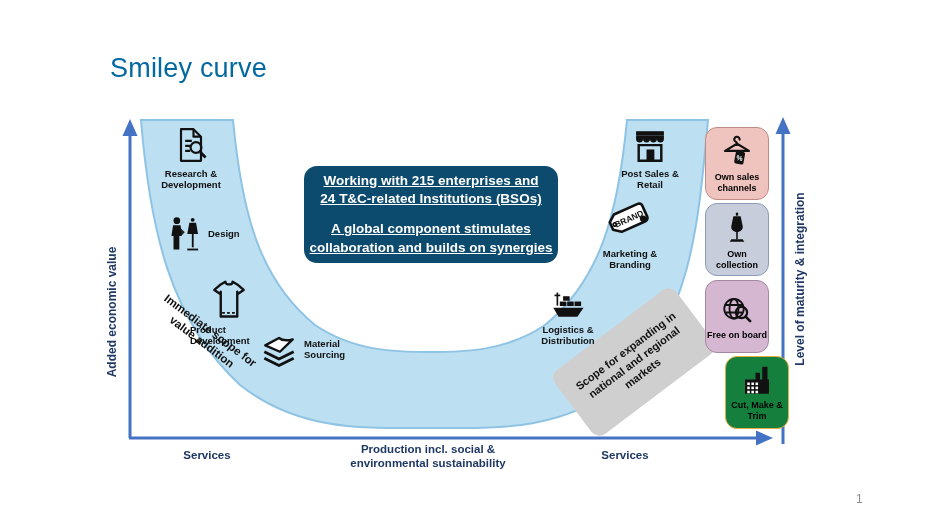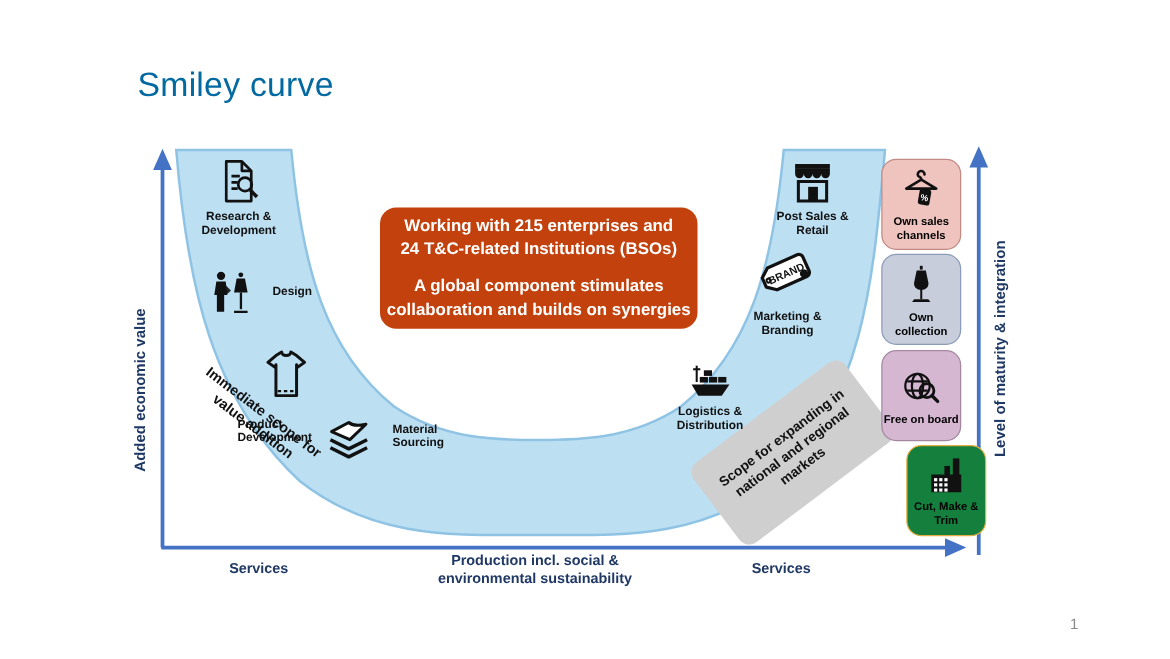--- a/index.html
+++ b/index.html
@@ -5,21 +5,21 @@
   html,body{margin:0;padding:0;background:#fff;}
   .slide{position:relative;width:936px;height:527px;background:#ffffff;overflow:hidden;
          font-family:"Liberation Sans",sans-serif;}
   .title{position:absolute;left:110px;top:53px;font-size:27px;color:#0369a1;letter-spacing:.2px;}
   .page-num{position:absolute;left:856px;top:492px;font-size:12px;color:#8a8a8a;}
   .axis-label{position:absolute;font-size:12px;font-weight:bold;color:#1F3864;text-align:center;}
   .rot-left{transform:rotate(-90deg);}
   .bottom-label{position:absolute;font-size:11.5px;font-weight:bold;color:#1F3864;text-align:center;line-height:1.25;}
   .stage{position:absolute;display:flex;color:#111;}
   .stage.col{flex-direction:column;align-items:center;text-align:center;gap:2px;}
-  .stage.row{flex-direction:row;align-items:center;gap:12px;}
+  .stage.row{flex-direction:row;align-items:center;gap:2px;}
   .stage-label{font-size:9.5px;font-weight:bold;line-height:1.18;}
   .center-box{position:absolute;left:304px;top:166px;width:254px;height:97px;border-radius:13px;
               background:#1B73B9;color:#fff;display:flex;flex-direction:column;justify-content:center;
               text-align:center;font-size:13.5px;font-weight:bold;line-height:1.38;gap:11px;}
   .diag-left{position:absolute;left:136px;top:322px;width:140px;transform:rotate(37deg);
              font-size:11.5px;font-weight:bold;color:#111;text-align:center;line-height:1.25;}
   .diag-gray{position:absolute;left:558px;top:322px;width:152px;height:80px;transform:rotate(-37deg);
              background:#D0CFCF;border-radius:10px;display:flex;align-items:center;justify-content:center;
              font-size:11px;font-weight:bold;color:#111;text-align:center;line-height:1.3;padding:4px;box-sizing:border-box;}
   .rbox{position:absolute;left:705px;width:64px;height:73px;border:1.5px solid #999;border-radius:12px;
@@ -55,21 +55,21 @@
 
   <div class="title">Smiley curve</div>
   <div class="page-num">1</div>
 
   <div class="axis-label rot-left" style="left:-48px;top:305px;width:320px;">Added economic value</div>
   <div class="axis-label rot-left" style="left:640px;top:272px;width:320px;">Level of maturity &amp; integration</div>
   <div class="bottom-label" style="left:157px;top:448px;width:100px;">Services</div>
   <div class="bottom-label" style="left:343px;top:442px;width:170px;">Production incl. social &amp; environmental sustainability</div>
   <div class="bottom-label" style="left:575px;top:448px;width:100px;">Services</div>
 
-  <div class="center-box" style="background: #c2410c;">
+  <div class="center-box" style="background: #0c4a6e; text-decoration: underline;">
     <div>
       <div>Working with 215 enterprises and</div>
       <div>24 T&amp;C-related Institutions (BSOs)</div>
     </div>
     <div>
       <div>A global component stimulates</div>
       <div>collaboration and builds on synergies</div>
     </div>
   </div>
 

